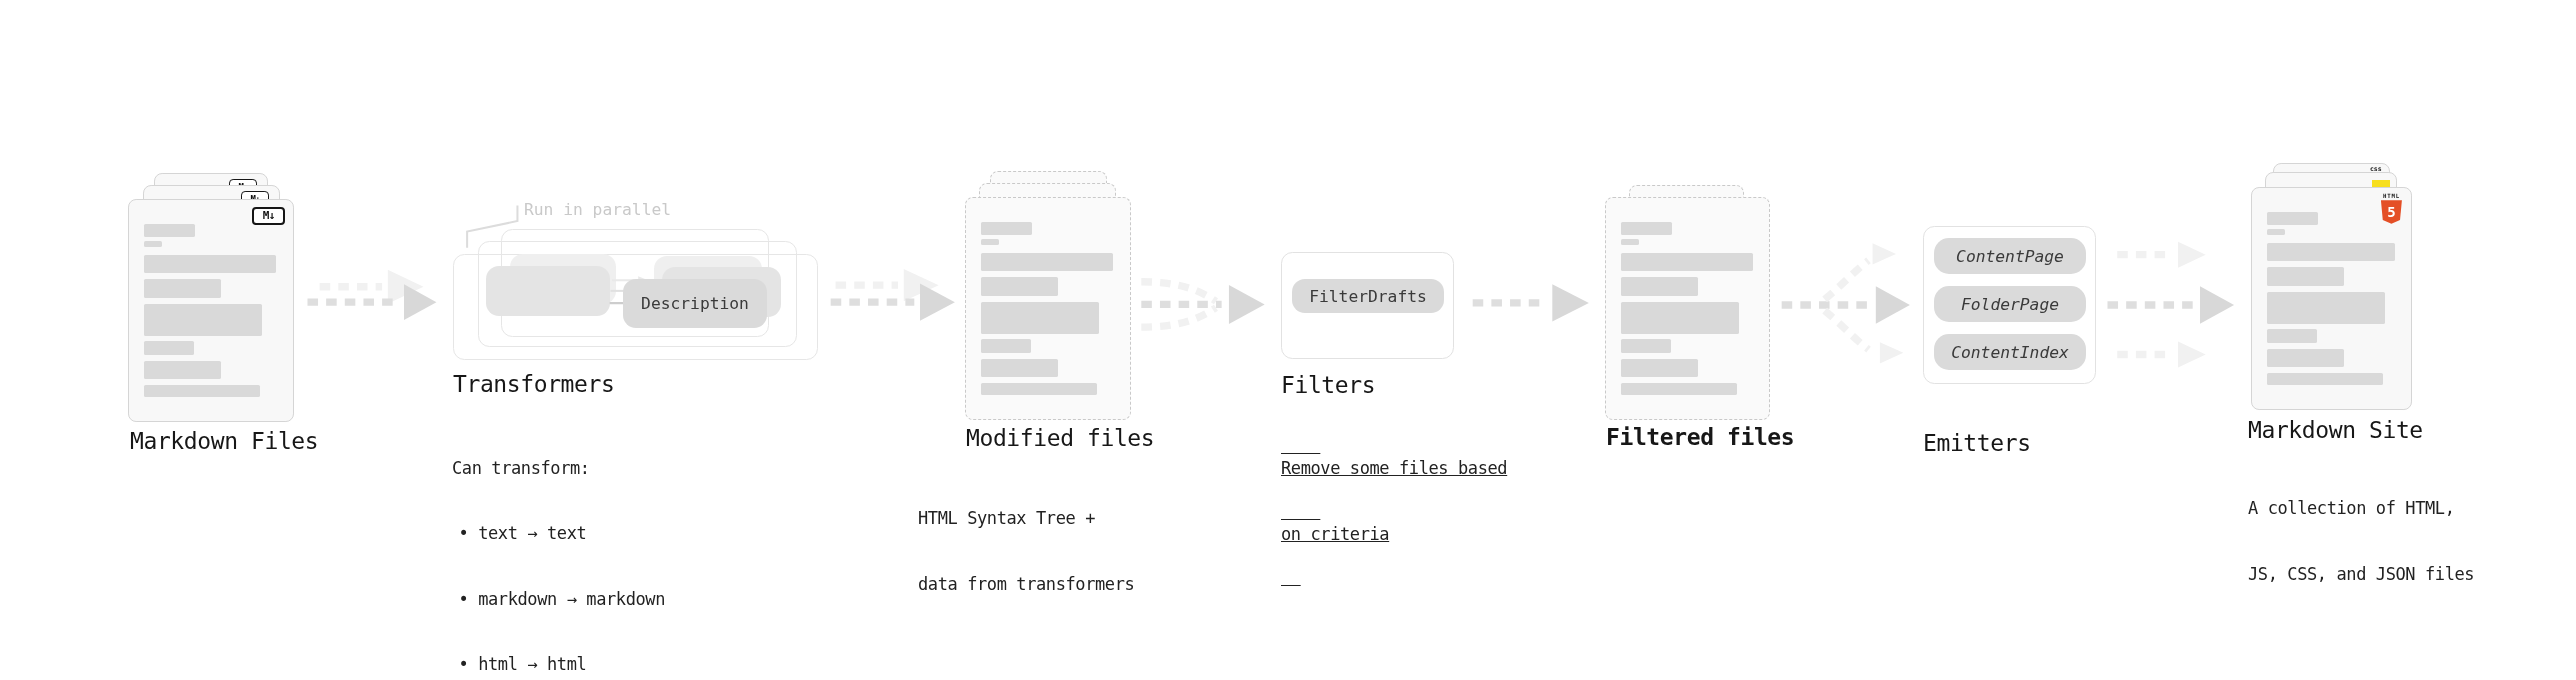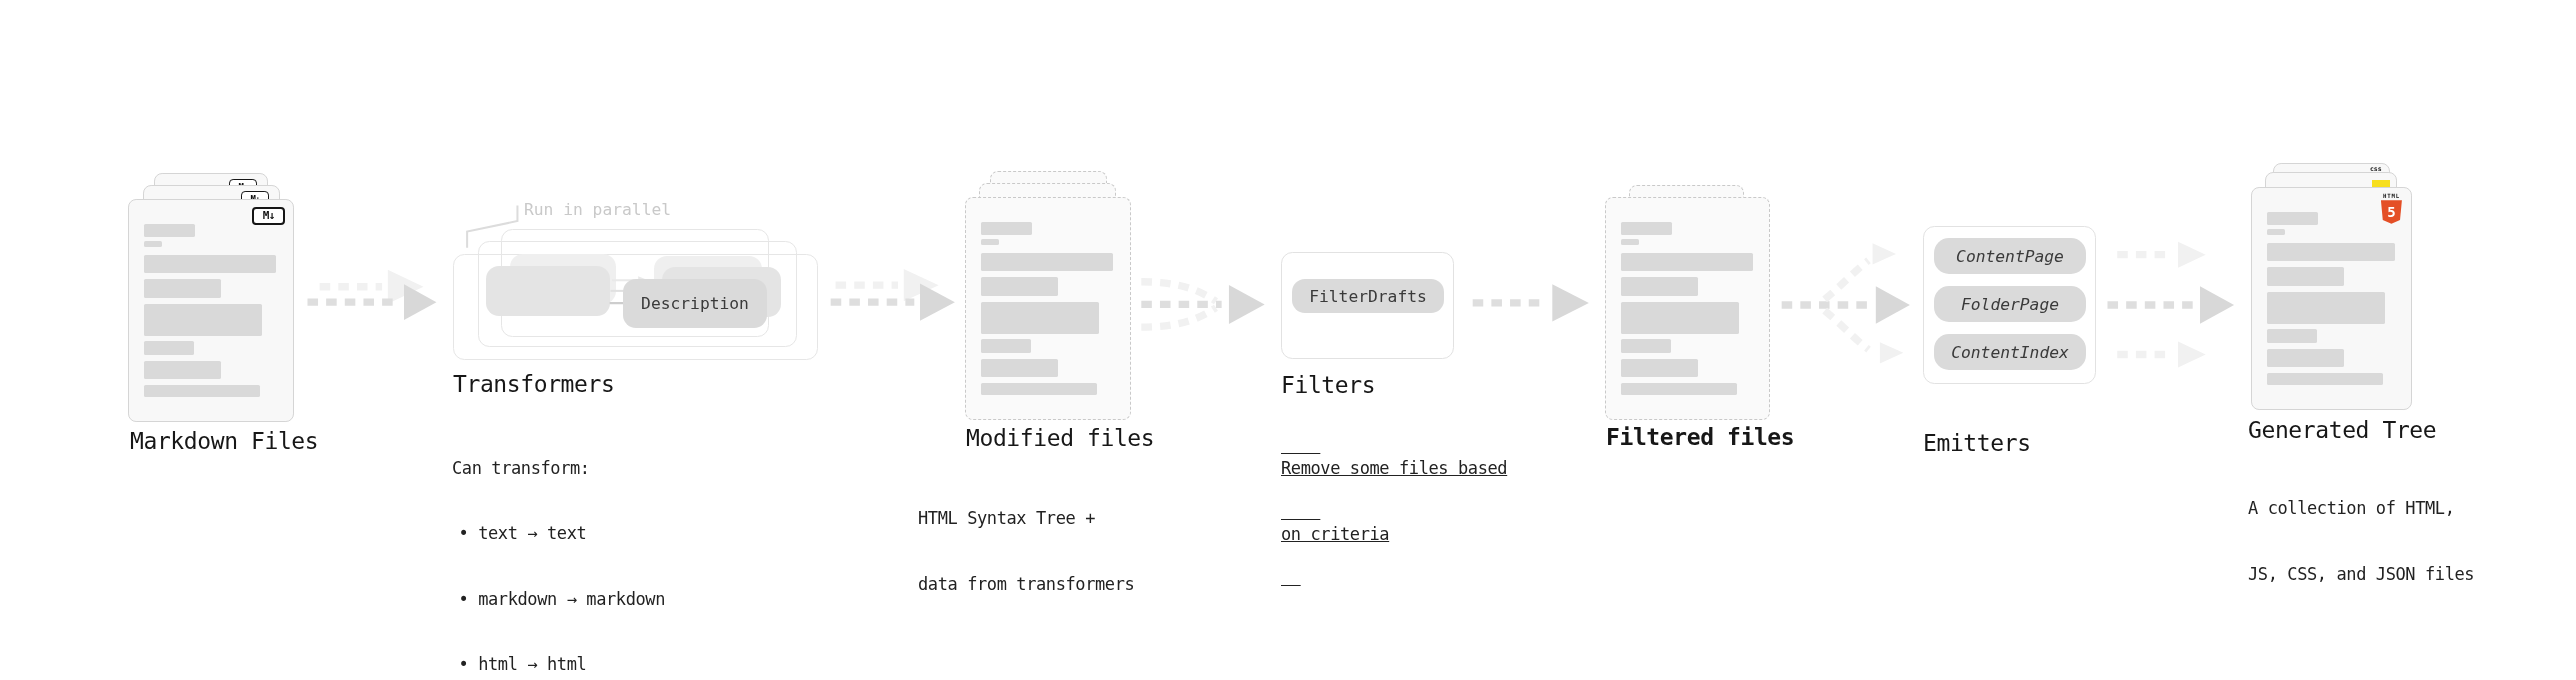--- a/index.html
+++ b/index.html
@@ -216,20 +216,20 @@
     </div>
     <div class="bar b1"></div>
       <div class="bar b2"></div>
     <div class="bar b3"></div>
       <div class="bar b4"></div>
     <div class="bar b5"></div>
       <div class="bar b6"></div>
     <div class="bar b7"></div>
       <div class="bar b8"></div>
   </div>
-  <div class="title" style="left:2248px;top:416px;">Generated Tree</div>
+  <div class="title" style="left:2248px;top:416px;">Markdown Site</div>
   <div class="body" style="left:2248px;top:453px;">
     <div>A collection of HTML,</div>
     <div>JS, CSS, and JSON files</div>
   </div>
 
 </div>
 
 
 </body></html>

